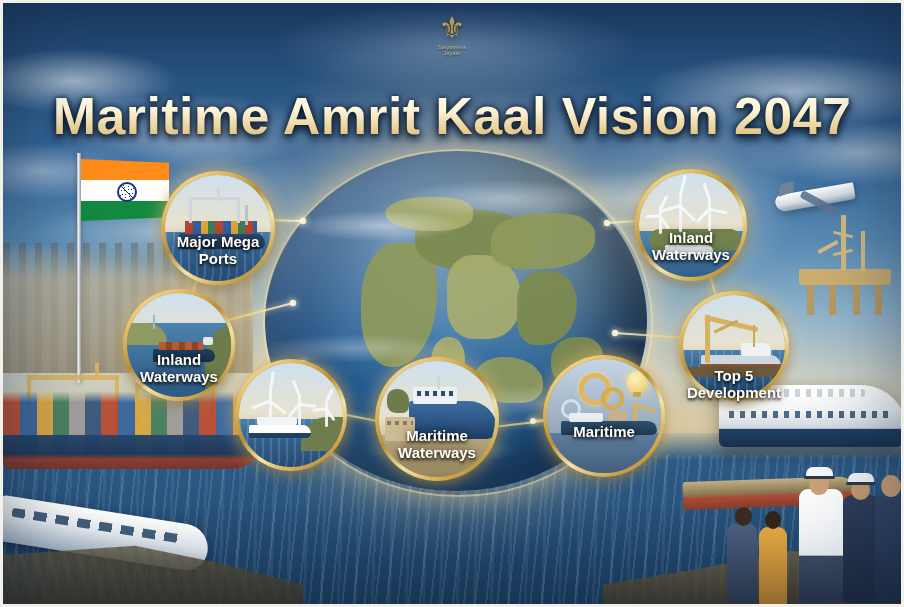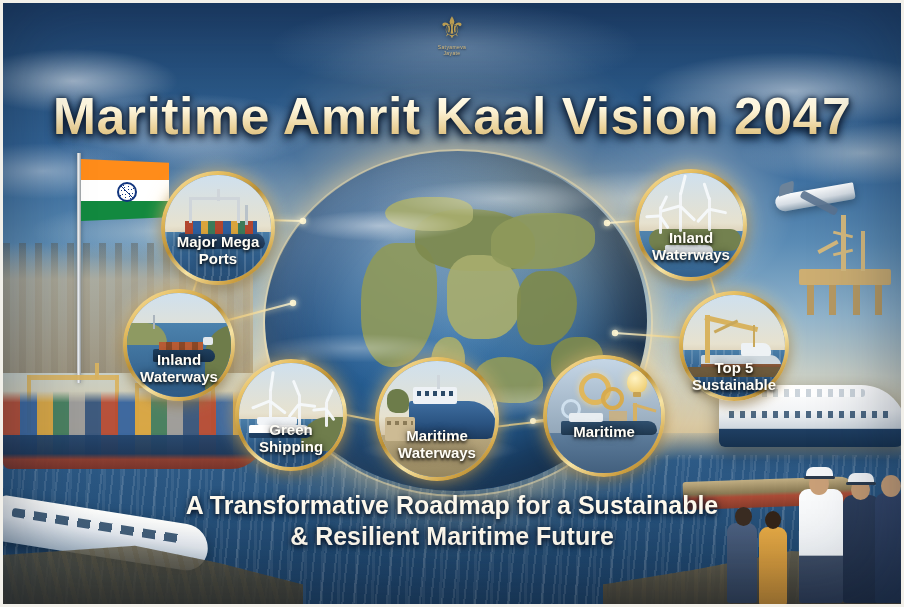--- a/index.html
+++ b/index.html
@@ -492,24 +492,20 @@
         </div>
       <div class="turbine" style="left:82px;top:30px">
           <div class="turb-mast" style="left:4px;top:8px;height:26px"></div>
         <div class="turb-blade" style="left:4px;top:-5px;height:14px;transform:rotate(24deg)"></div>
         <div class="turb-blade" style="left:4px;top:2px;height:14px;transform:rotate(144deg)"></div>
         <div class="turb-blade" style="left:4px;top:2px;height:14px;transform:rotate(264deg)"></div>
         </div>
       <div class="shp" style="left:10px;top:62px;width:62px;height:13px;background:linear-gradient(180deg,#ffffff 58%,#1f3f63 59%);border-radius:3px 14px 8px 3px"></div>
       <div class="shp" style="left:18px;top:54px;width:40px;height:8px;background:#f2f5f8;border-radius:2px"></div>
     </div>
-    <div class="caption" style="top:62px">
-      <div>Green</div>
-      <div>Shipping</div>
-    </div>
   </div>
 
   <div class="node" style="left:372px;top:354px;width:124px;height:124px">
     <div class="ring"></div>
     <div class="disc">
       <div class="sc-sky"></div>
       <div class="shp" style="left:0;top:74px;width:124px;height:50px;background:linear-gradient(180deg,#b8a77e,#8e7f58)"></div>
       <div class="shp" style="left:30px;top:40px;width:88px;height:38px;background:linear-gradient(180deg,#3f6ea0 0%,#2a5381 60%,#1d3c60 100%);border-radius:3px 34px 12px 4px"></div>
       <div class="shp" style="left:34px;top:26px;width:44px;height:17px;background:#eef2f6;border-radius:2px"></div>
       <div class="shp" style="left:38px;top:30px;width:36px;height:5px;background:repeating-linear-gradient(90deg,#2b4a68 0 4px,transparent 4px 8px)"></div>
@@ -554,23 +550,23 @@
       <div class="sc-sky"></div>
         <div class="sc-water"></div>
       <div class="shp" style="left:18px;top:60px;width:80px;height:16px;background:linear-gradient(180deg,#cfd8de 56%,#8a5a3a 57%,#6e452c 100%);border-radius:3px 18px 8px 3px"></div>
       <div class="shp" style="left:58px;top:48px;width:30px;height:13px;background:#eef2f5;border-radius:2px 8px 2px 2px"></div>
       <div class="shp" style="left:22px;top:20px;width:5px;height:48px;background:#d8b35f"></div>
       <div class="shp" style="left:22px;top:20px;width:54px;height:5px;background:#d8b35f;transform:rotate(13deg);transform-origin:left center"></div>
       <div class="shp" style="left:70px;top:30px;width:2.4px;height:22px;background:#c9a85a"></div>
       <div class="shp" style="left:30px;top:30px;width:26px;height:3px;background:#c9a85a;transform:rotate(-26deg)"></div>
       <div class="shp" style="left:0;top:72px;width:110px;height:10px;background:#6d5a3c"></div>
     </div>
-    <div class="caption" style="top:68px">
+    <div class="caption" style="top:76px">
       <div>Top 5</div>
-      <div>Sustainable</div>
+      <div>Development</div>
     </div>
   </div>
 
   <div class="node" style="left:632px;top:166px;width:112px;height:112px">
     <div class="ring"></div>
     <div class="disc">
       <div class="sc-sky"></div>
       <div class="shp" style="left:0;top:58px;width:112px;height:54px;background:linear-gradient(180deg,#5184ae,#2c5a87)"></div>
       <div class="shp" style="left:10px;top:56px;width:92px;height:22px;background:#73814f;border-radius:14px"></div>
       <div class="turbine" style="left:34px;top:10px">
@@ -599,19 +595,15 @@
     </div>
   </div>
 
   <div class="emblem">
     <div class="lions">⚜</div>
     <div class="motto">Satyameva Jayate</div>
   </div>
 
   <div class="title">Maritime Amrit Kaal Vision 2047</div>
 
-  <div class="tagline">
-    <div>A Transformative Roadmap for a Sustainable</div>
-    <div>&amp; Resilient Maritime Future</div>
-  </div>
 
   <div class="vignette"></div>
 </div>
 
 </body></html>

